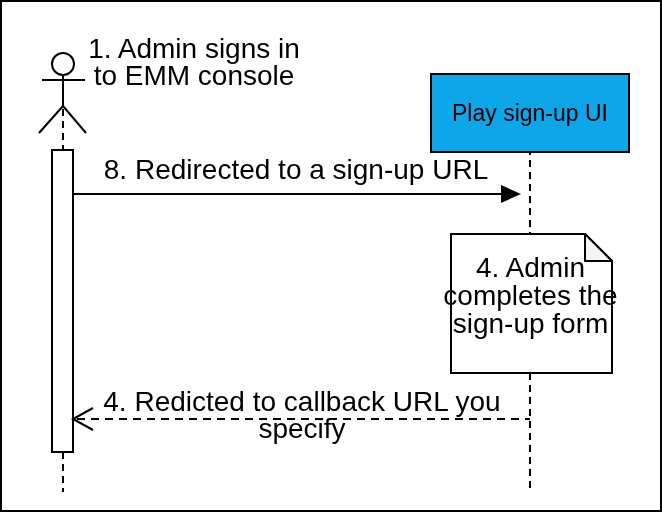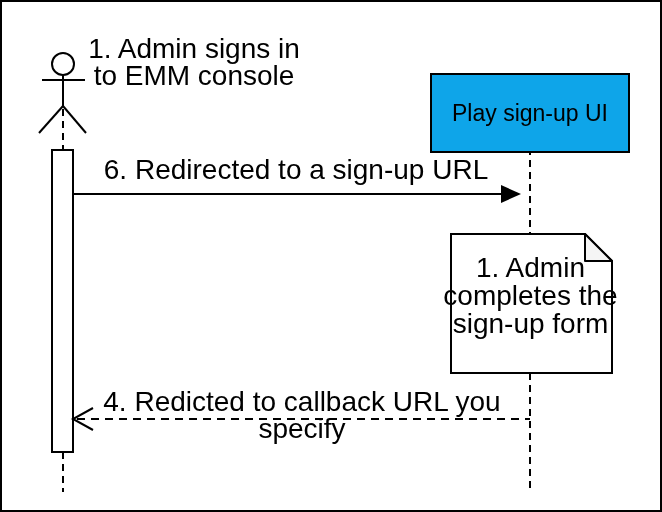--- a/index.html
+++ b/index.html
@@ -88,21 +88,21 @@
     <polyline points="91,406 71,417 91,428" fill="none" stroke="#000000" stroke-width="2"></polyline>
   </svg>
 
   <div class="participant-box">
     <span>Play sign-up UI</span>
   </div>
 
   <div class="label actor-label">1. Admin signs in
 to EMM console</div>
 
-  <div class="label msg2-label">6. Redirected to a sign-up URL</div>
+  <div class="label msg2-label">8. Redirected to a sign-up URL</div>
 
-  <div class="label note-label">1. Admin
+  <div class="label note-label">4. Admin
 completes the
 sign-up form</div>
 
   <div class="label msg4-label">4. Redicted to callback URL you specify</div>
 
 </div>
 
 </body></html>

